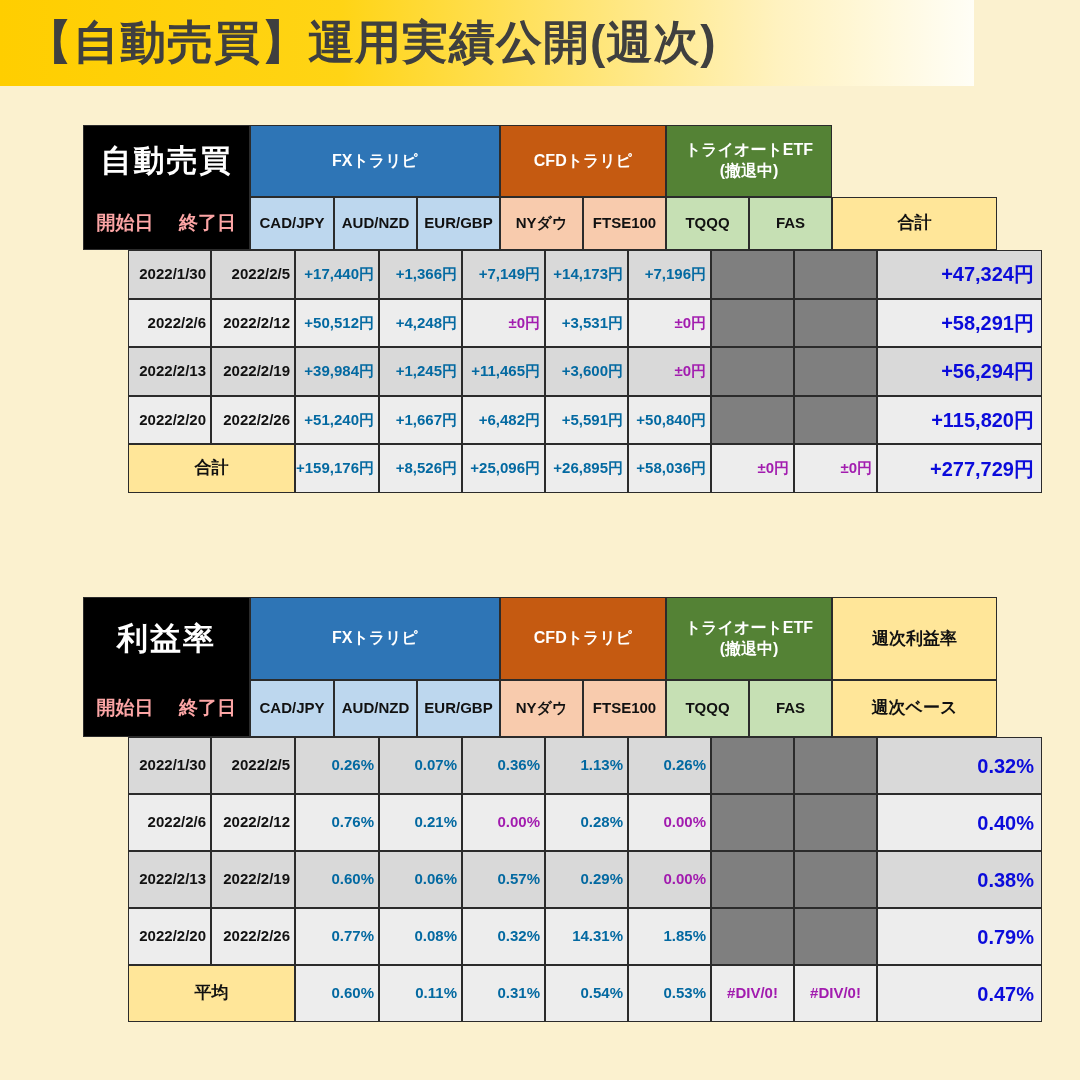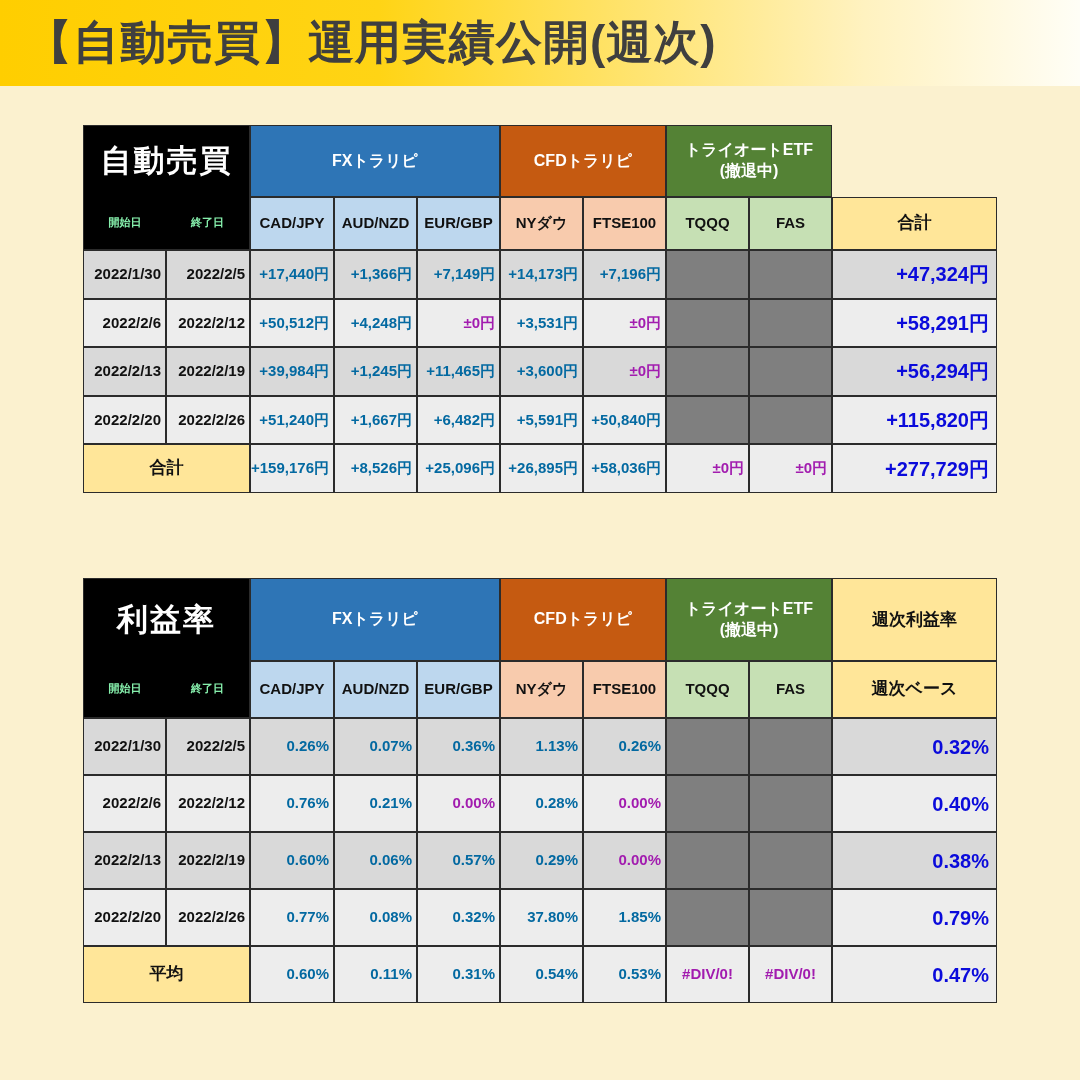--- a/index.html
+++ b/index.html
@@ -4,66 +4,66 @@
 <style>
   html,body{margin:0;padding:0;}
   body{
     width:1080px;height:1080px;position:relative;overflow:hidden;
     background:#FBF1CF;
     font-family:"Liberation Sans","DejaVu Sans",sans-serif;
     font-weight:bold;color:#111;
   }
   
   .banner{
-    position:absolute;left:0;top:0;width:1080px;height:86px;
+    position:absolute;left:0;top:0;width:974px;height:86px;
     background:linear-gradient(90deg,#FFCE00 0%,#FFD415 35%,#FFF2C0 80%,#FFFEF6 100%);
     display:flex;align-items:center;
   }
   .banner-title{
     font-size:46px;color:#3F3F3F;letter-spacing:1px;padding-left:26px;
     white-space:nowrap;
   }
   
   .table{position:absolute;left:83px;}
-  .t1{top:125px;} .t2{top:578px;}
+  .t1{top:125px;} .t2{top:597px;}
   .thead{display:flex;}
   .cell{
     box-sizing:border-box;border:1px solid #2B2B2B;
     display:flex;align-items:center;justify-content:flex-end;
     padding:0 4px 0 0;font-size:15px;line-height:1.1;
   }
   .wA{width:83px;} .wB{width:84px;} .wT{width:165px;}
   
   .blk{width:167px;box-sizing:border-box;border:1px solid #2B2B2B;background:#000;
        display:flex;flex-direction:column;}
   .t1 .blk{height:125px;} .t2 .blk{height:140px;}
   .blk-title{flex:1;display:flex;align-items:center;justify-content:center;
              color:#fff;font-size:31px;letter-spacing:2px;}
   .blk-dates{display:flex;}
   .t1 .blk-dates{height:53px;} .t2 .blk-dates{height:57px;}
-  .bd{display:flex;align-items:center;justify-content:center;color:#86efac;font-size:11px;}
+  .bd{display:flex;align-items:center;justify-content:center;color:#fca5a5;font-size:19px;}
   
   .gstack{display:flex;flex-direction:column;}
   .ghead{
     box-sizing:border-box;border:1px solid #2B2B2B;color:#fff;font-size:16px;
     display:flex;align-items:center;justify-content:center;text-align:center;
     white-space:pre-line;
   }
   .t1 .ghead{height:72px;} .t2 .ghead{height:83px;}
   .gsubs{display:flex;}
   .t1 .gsubs .cell{height:53px;} .t2 .gsubs .cell{height:57px;}
   .sub{justify-content:center;padding:12px;font-size:15px;}
   .g-fx{background:#2E75B6;} .s-fx{background:#BDD7EE;}
   .g-cfd{background:#C55A11;} .s-cfd{background:#F8CBAD;}
   .g-etf{background:#548235;} .s-etf{background:#C6E0B4;}
   .g-yel{background:#FFE699;color:#111;font-size:17px;}
   .s-yel{background:#FFE699;font-size:17px;}
   .ghost{border:none;background:transparent;}
   
-  .drow{display:flex;}
+  .drow{display:flex;margin-left:45px;}
   .t1 .drow{height:48.5px;} .t1 .frow{height:49px;}
   .t2 .drow{height:57px;} .t2 .frow{height:57px;}
   .dark .cell{background:#D9D9D9;}
   .light .cell{background:#EDEDED;}
   .v-date{color:#111;}
   .v-blue{color:#0369a1;}
   .v-black{color:#a21caf;}
   .v-center{justify-content:center;padding:0;}
   .v-total{color:#0B0BDB;font-size:20px;padding-right:7px;}
   .frow .cell{word-break:break-all;}
@@ -255,21 +255,21 @@
         <div class="cell wA cempty"></div>
         <div class="cell wA cempty"></div>
         <div class="cell wT v-total">0.38%</div>
       </div>
       <div class="drow light">
         <div class="cell wA v-date">2022/2/20</div>
         <div class="cell wB v-date">2022/2/26</div>
         <div class="cell wB v-blue">0.77%</div>
         <div class="cell wA v-blue">0.08%</div>
         <div class="cell wA v-blue">0.32%</div>
-        <div class="cell wA v-blue">37.80%</div>
+        <div class="cell wA v-blue">14.31%</div>
         <div class="cell wA v-blue">1.85%</div>
         <div class="cell wA cempty"></div>
         <div class="cell wA cempty"></div>
         <div class="cell wT v-total">0.79%</div>
       </div>
       <div class="drow light frow">
         <div class="cell flab">平均</div>
         <div class="cell wB v-blue">0.60%</div>
         <div class="cell wA v-blue">0.11%</div>
         <div class="cell wA v-blue">0.31%</div>

